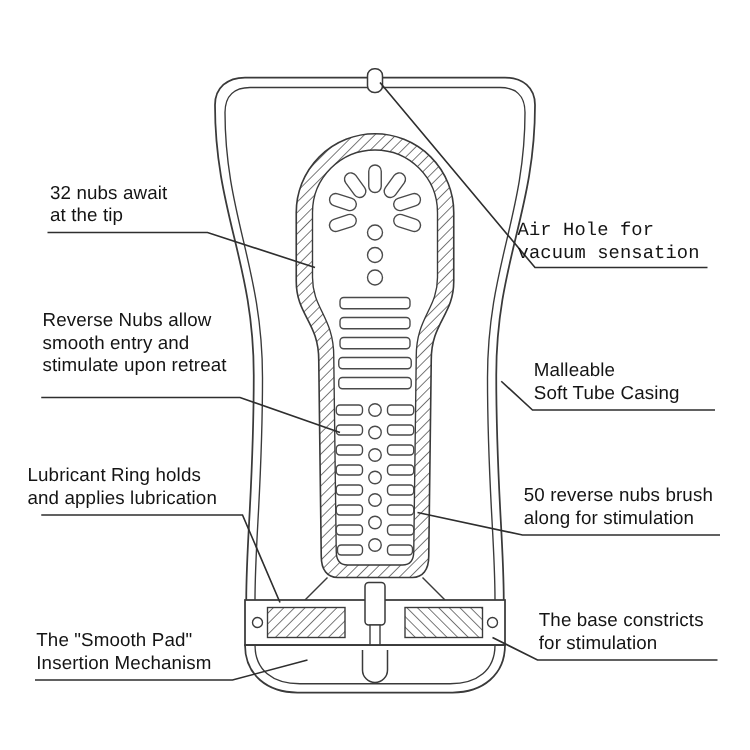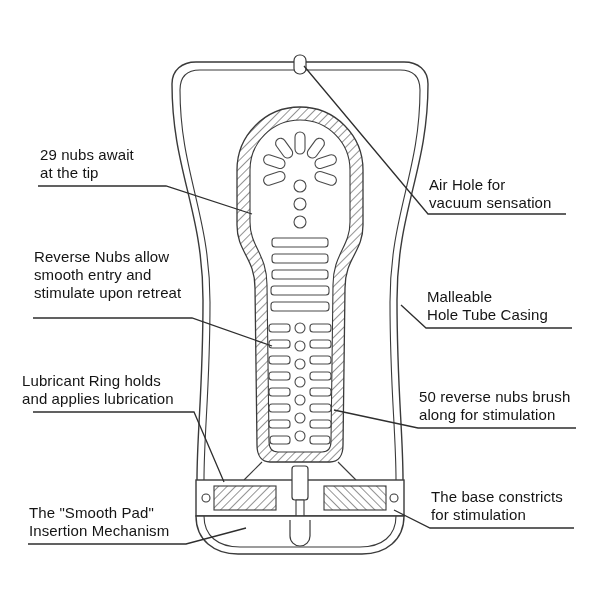--- a/index.html
+++ b/index.html
@@ -140,29 +140,29 @@
       <polyline points="566,214 428,214 304,66"></polyline>
       <polyline points="33,318 192,318 272,346"></polyline>
       <polyline points="572,328 426,328 401,305"></polyline>
       <polyline points="33,412 194,412 224,482"></polyline>
       <polyline points="576,428 418,428 334,410"></polyline>
       <polyline points="28,544 186,544 246,528"></polyline>
       <polyline points="574,528 430,528 394,510"></polyline>
     </g>
   </svg>
 
-  <div class="label" style="left:40px;  top:146px; width:160px;">29 nubs await
+  <div class="label" style="left:40px;  top:146px; width:160px;">32 nubs await
 at the tip</div>
-  <div class="label" style="left:429px; top:176px; width:160px;">Air Hole for
+  <div class="label" style="left:414px; top:176px; width:160px;font-family:Liberation Mono, monospace;">Air Hole for
 vacuum sensation</div>
   <div class="label" style="left:34px;  top:248px; width:175px;">Reverse Nubs allow
 smooth entry and
 stimulate upon retreat</div>
   <div class="label" style="left:427px; top:288px; width:160px;">Malleable
-Hole Tube Casing</div>
+Soft Tube Casing</div>
   <div class="label" style="left:22px;  top:372px; width:175px;">Lubricant Ring holds
 and applies lubrication</div>
   <div class="label" style="left:419px; top:388px; width:170px;">50 reverse nubs brush
 along for stimulation</div>
   <div class="label" style="left:29px;  top:504px; width:175px;">The "Smooth Pad"
 Insertion Mechanism</div>
   <div class="label" style="left:431px; top:488px; width:160px;">The base constricts
 for stimulation</div>
 
 </div>

